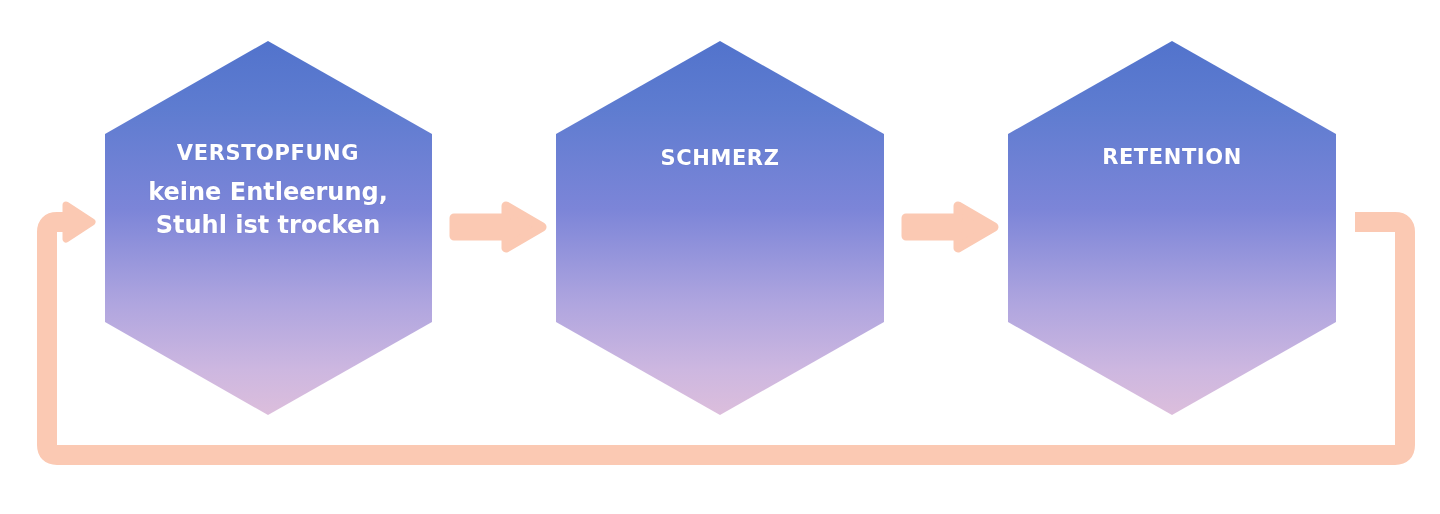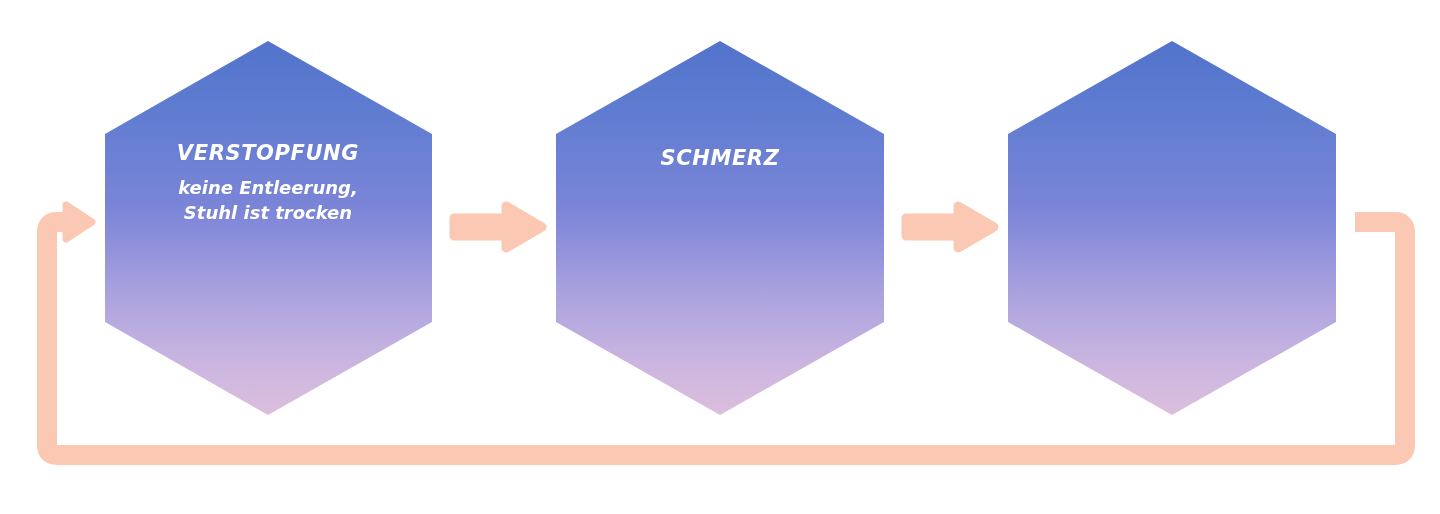--- a/index.html
+++ b/index.html
@@ -24,31 +24,30 @@
     width: 1440px;
     height: 514px;
   }
   .hex-label {
     position: absolute;
     width: 330px;
     text-align: center;
     color: #ffffff;
     pointer-events: none;
     text-shadow: 0 0 1px rgba(90,90,140,0.25);
-    font-style: italic;
   }
   .hex-title {
     font-size: 21px;
     font-weight: 700;
     letter-spacing: 0.6px;
     line-height: 1.15;
     margin: 0 0 11px 0;
   }
   .hex-desc {
-    font-size: 18px;
+    font-size: 24px;
     font-weight: 700;
     line-height: 1.37;
     margin: 0;
     white-space: pre-line;
   }
 </style>
 </head>
 <body>
 
 <div id="stage">
@@ -96,15 +95,16 @@
     <p class="hex-title">VERSTOPFUNG</p>
     <p class="hex-desc">keine Entleerung,
 Stuhl ist trocken</p>
   </div>
 
   <div class="hex-label" style="left:555px; top:146px;">
     <p class="hex-title">SCHMERZ</p>
   </div>
 
   <div class="hex-label" style="left:1007px; top:145px;">
+    <p class="hex-title">RETENTION</p>
   </div>
 
 </div>
 
 </body></html>

